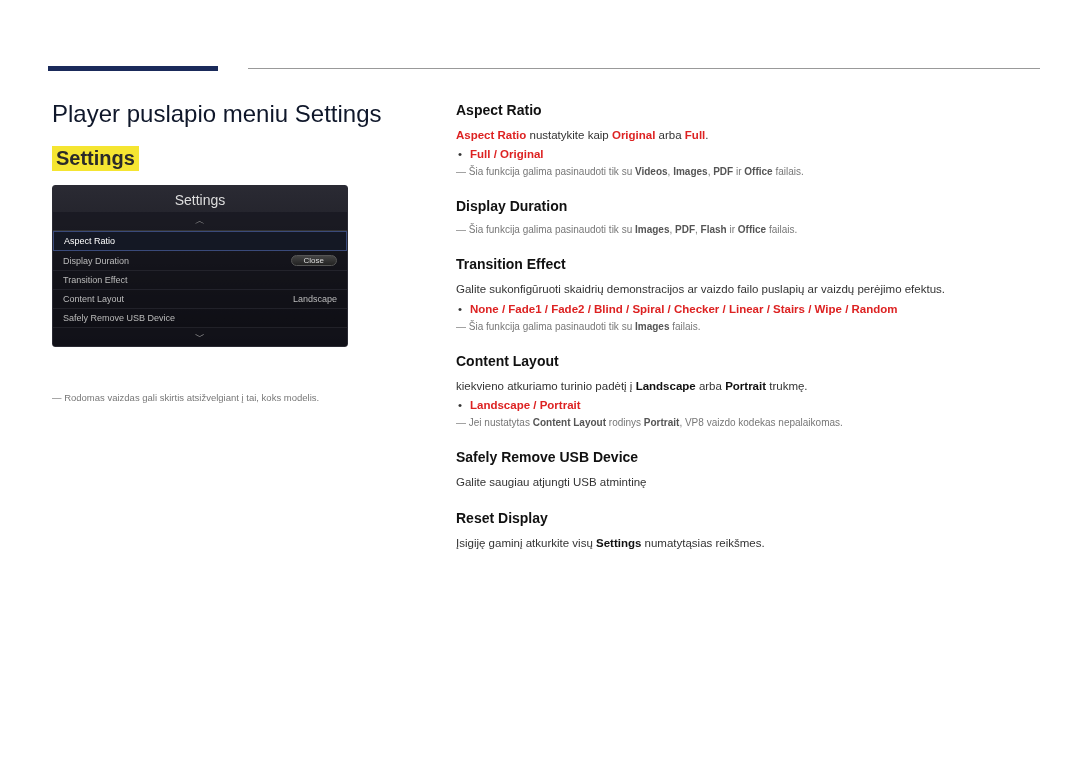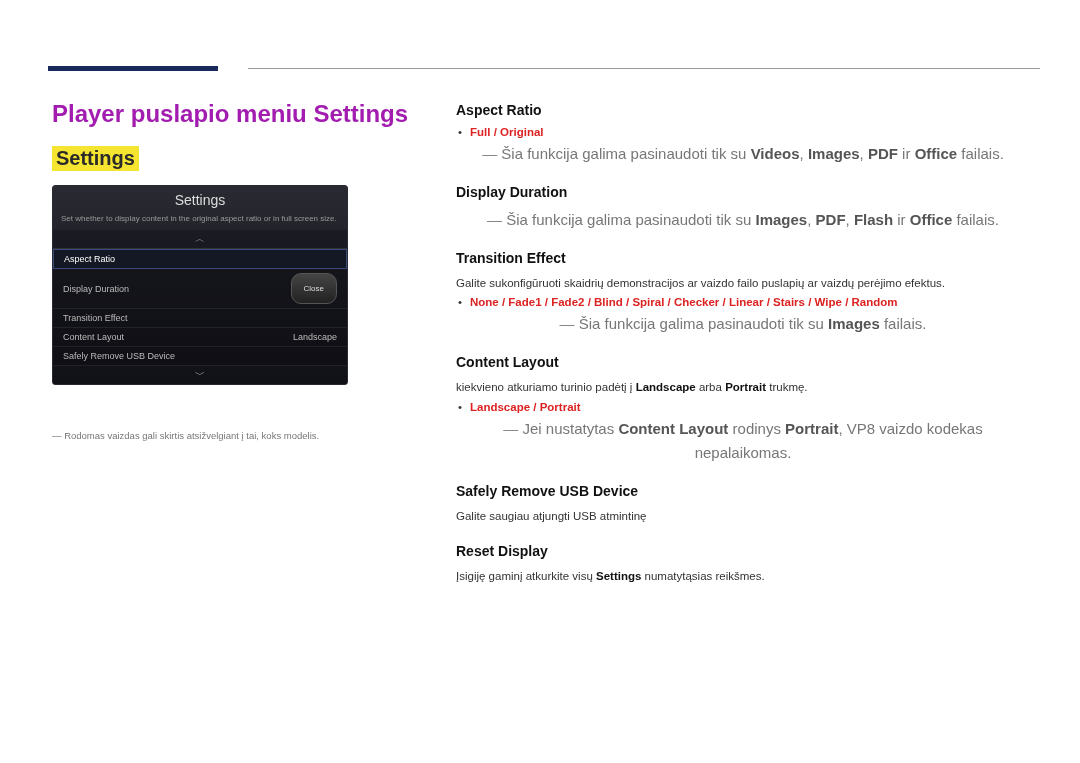--- a/index.html
+++ b/index.html
@@ -28,22 +28,22 @@
     background: #999;
   }
   .left-col {
     position: absolute;
     left: 52px;
     top: 100px;
     width: 370px;
   }
   h1.page-title {
     font-size: 24px;
-    font-weight: 700;
-    color: #a21caf;
+    font-weight: 400;
+    color: #0f172a;
     margin-bottom: 18px;
   }
   .settings-hl {
     display: inline-block;
     background: #f5e531;
     font-size: 20px;
     font-weight: 600;
     color: #2a2a2a;
     padding: 1px 4px;
     margin-bottom: 14px;
@@ -93,21 +93,21 @@
     border: 1px solid #3a4a7a;
     color: #fff;
   }
   .close-btn {
     display: inline-block;
     background: linear-gradient(#444,#222);
     border: 1px solid #555;
     border-radius: 10px;
     color: #ddd;
     font-size: 8px;
-    padding: 10px 12px;
+    padding: 0 12px;
   }
   .caption-note {
     font-size: 9.5px;
     color: #777;
     margin-top: 44px;
     line-height: 1.4;
   }
   .caption-note::before {
     content: "― ";
     color: #777;
@@ -142,45 +142,43 @@
     font-size: 11.5px;
   }
   .bullet-row::before {
     content: "•";
     position: absolute;
     left: 2px;
     top: 0;
     color: #333;
   }
   .dash-note {
-    font-size: 15px;
+    font-size: 10px;
     color: #777;
     margin-top: 4px;
     line-height: 1.6;
-    text-align: center;
   }
   .dash-note::before {
     content: "― ";
     color: #888;
   }
   .dash-note .bold { color: #555; }
 </style>
 </head>
 <body>
 
 <div class="top-bar"></div>
 <div class="top-line"></div>
 
 <div class="left-col">
   <h1 class="page-title">Player puslapio meniu Settings</h1>
   <div class="settings-hl">Settings</div>
 
   <div class="panel">
     <div class="panel-title">Settings</div>
-    <div class="panel-desc">Set whether to display content in the original aspect ratio or in full screen size.</div>
     <div class="arrow-row">︿</div>
     <div class="menu-list">
       <div class="menu-item selected">
         <span>Aspect Ratio</span>
       </div>
       <div class="menu-item">
         <span>Display Duration</span>
         <span class="close-btn">Close</span>
       </div>
       <div class="menu-item">
@@ -197,20 +195,23 @@
     <div class="arrow-row">﹀</div>
   </div>
 
   <div class="caption-note">Rodomas vaizdas gali skirtis atsižvelgiant į tai, koks modelis.</div>
 </div>
 
 <div class="right-col">
 
   <div class="section">
     <h2>Aspect Ratio</h2>
+    <p>
+      <span class="red">Aspect Ratio</span><span> nustatykite kaip </span><span class="red">Original</span><span> arba </span><span class="red">Full</span>.
+    </p>
     <div class="bullet-row">
       <span class="red">Full</span><span class="red"> / </span><span class="red">Original</span>
     </div>
     <div class="dash-note">
       <span>Šia funkcija galima pasinaudoti tik su </span><span class="bold">Videos</span><span>, </span><span class="bold">Images</span><span>, </span><span class="bold">PDF</span><span> ir </span><span class="bold">Office</span><span> failais.</span>
     </div>
   </div>
 
   <div class="section">
     <h2>Display Duration</h2>

